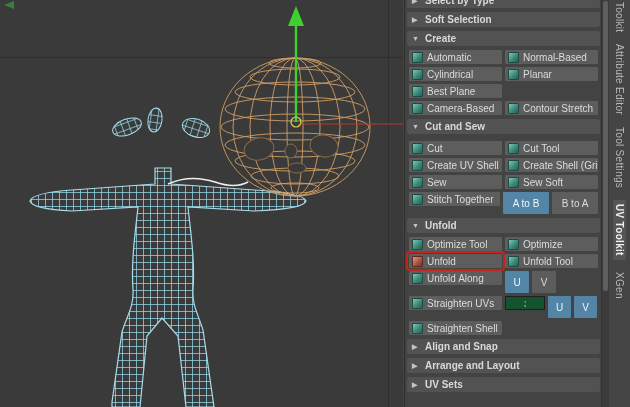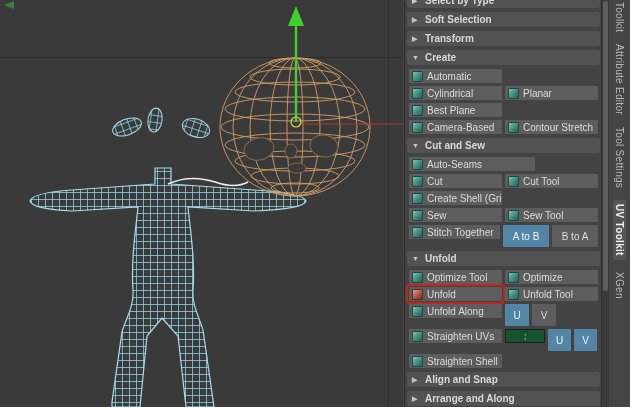--- a/index.html
+++ b/index.html
@@ -129,36 +129,36 @@
     <div class="sec first">
       <span class="tri">▶</span>
       <span>Select by Type</span>
     </div>
 
     <div class="sec">
       <span class="tri">▶</span>
       <span>Soft Selection</span>
     </div>
 
-    <div class="sec">
-      <span class="tri">▶</span>
-      <span>Transform</span>
-    </div>
 
     <div class="sec">
       <span class="tri">▼</span>
       <span>Create</span>
     </div>
 
     <div class="body">
       <div class="row r2">
         <div class="btn">
           <span class="ico"></span>
           <span>Automatic</span>
         </div>
+        <div class="btn">
+          <span class="ico"></span>
+          <span>Normal-Based</span>
+        </div>
       </div>
       <div class="row r2">
         <div class="btn">
           <span class="ico"></span>
           <span>Cylindrical</span>
         </div>
         <div class="btn">
           <span class="ico"></span>
           <span>Planar</span>
         </div>
@@ -181,50 +181,50 @@
       </div>
     </div>
 
     <div class="sec">
       <span class="tri">▼</span>
       <span>Cut and Sew</span>
     </div>
 
     <div class="body">
       <div class="row rww">
-        <div class="btn">
-          <span class="ico"></span>
-          <span>Auto-Seams</span>
-        </div>
         <div></div>
       </div>
       <div class="row r2">
         <div class="btn">
           <span class="ico"></span>
           <span>Cut</span>
         </div>
         <div class="btn">
           <span class="ico"></span>
           <span>Cut Tool</span>
         </div>
       </div>
       <div class="row r2">
         <div class="btn">
           <span class="ico"></span>
+          <span>Create UV Shell</span>
+        </div>
+        <div class="btn">
+          <span class="ico"></span>
           <span>Create Shell (Grid)</span>
         </div>
       </div>
       <div class="row r2">
         <div class="btn">
           <span class="ico"></span>
           <span>Sew</span>
         </div>
         <div class="btn">
           <span class="ico"></span>
-          <span>Sew Tool</span>
+          <span>Sew Soft</span>
         </div>
       </div>
       <div class="row rst">
         <div class="btn">
           <span class="ico"></span>
           <span>Stitch Together</span>
         </div>
         <div class="btn blue center">
           <span>A to B</span>
         </div>
@@ -295,21 +295,21 @@
       </div>
     </div>
 
     <div class="sec">
       <span class="tri">▶</span>
       <span>Align and Snap</span>
     </div>
 
     <div class="sec">
       <span class="tri">▶</span>
-      <span>Arrange and Along</span>
+      <span>Arrange and Layout</span>
     </div>
 
     <div class="sec">
       <span class="tri">▶</span>
       <span>UV Sets</span>
     </div>
 
   </div>
 
   <div class="scrollbar">

